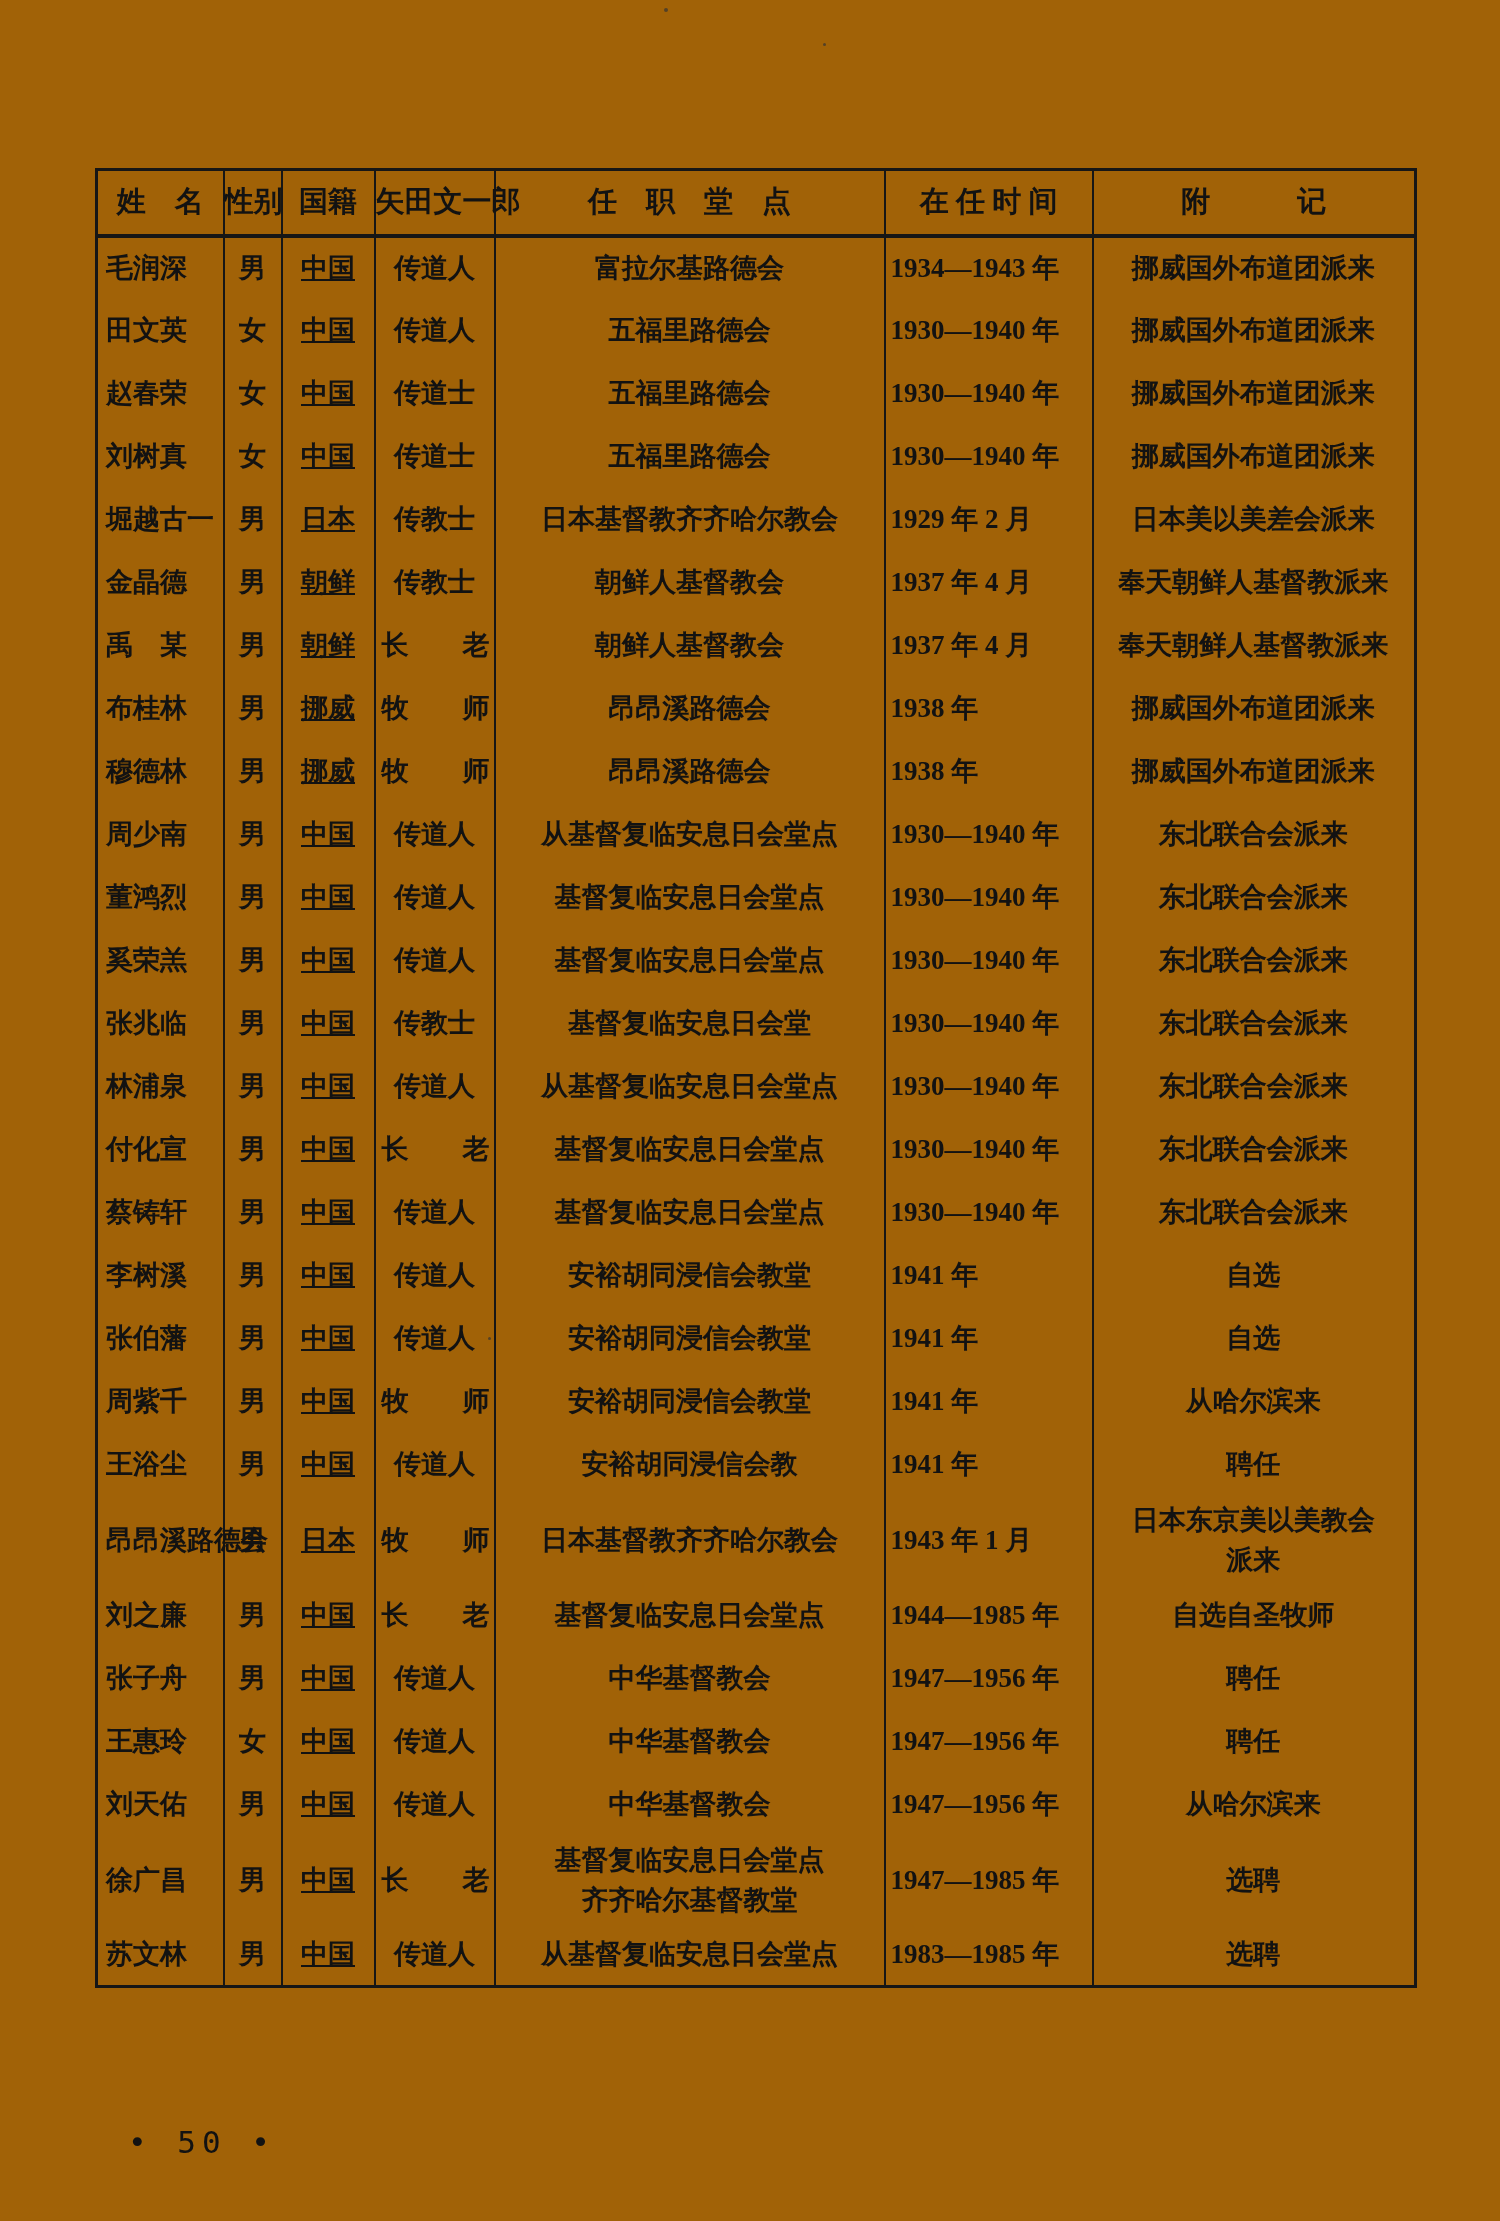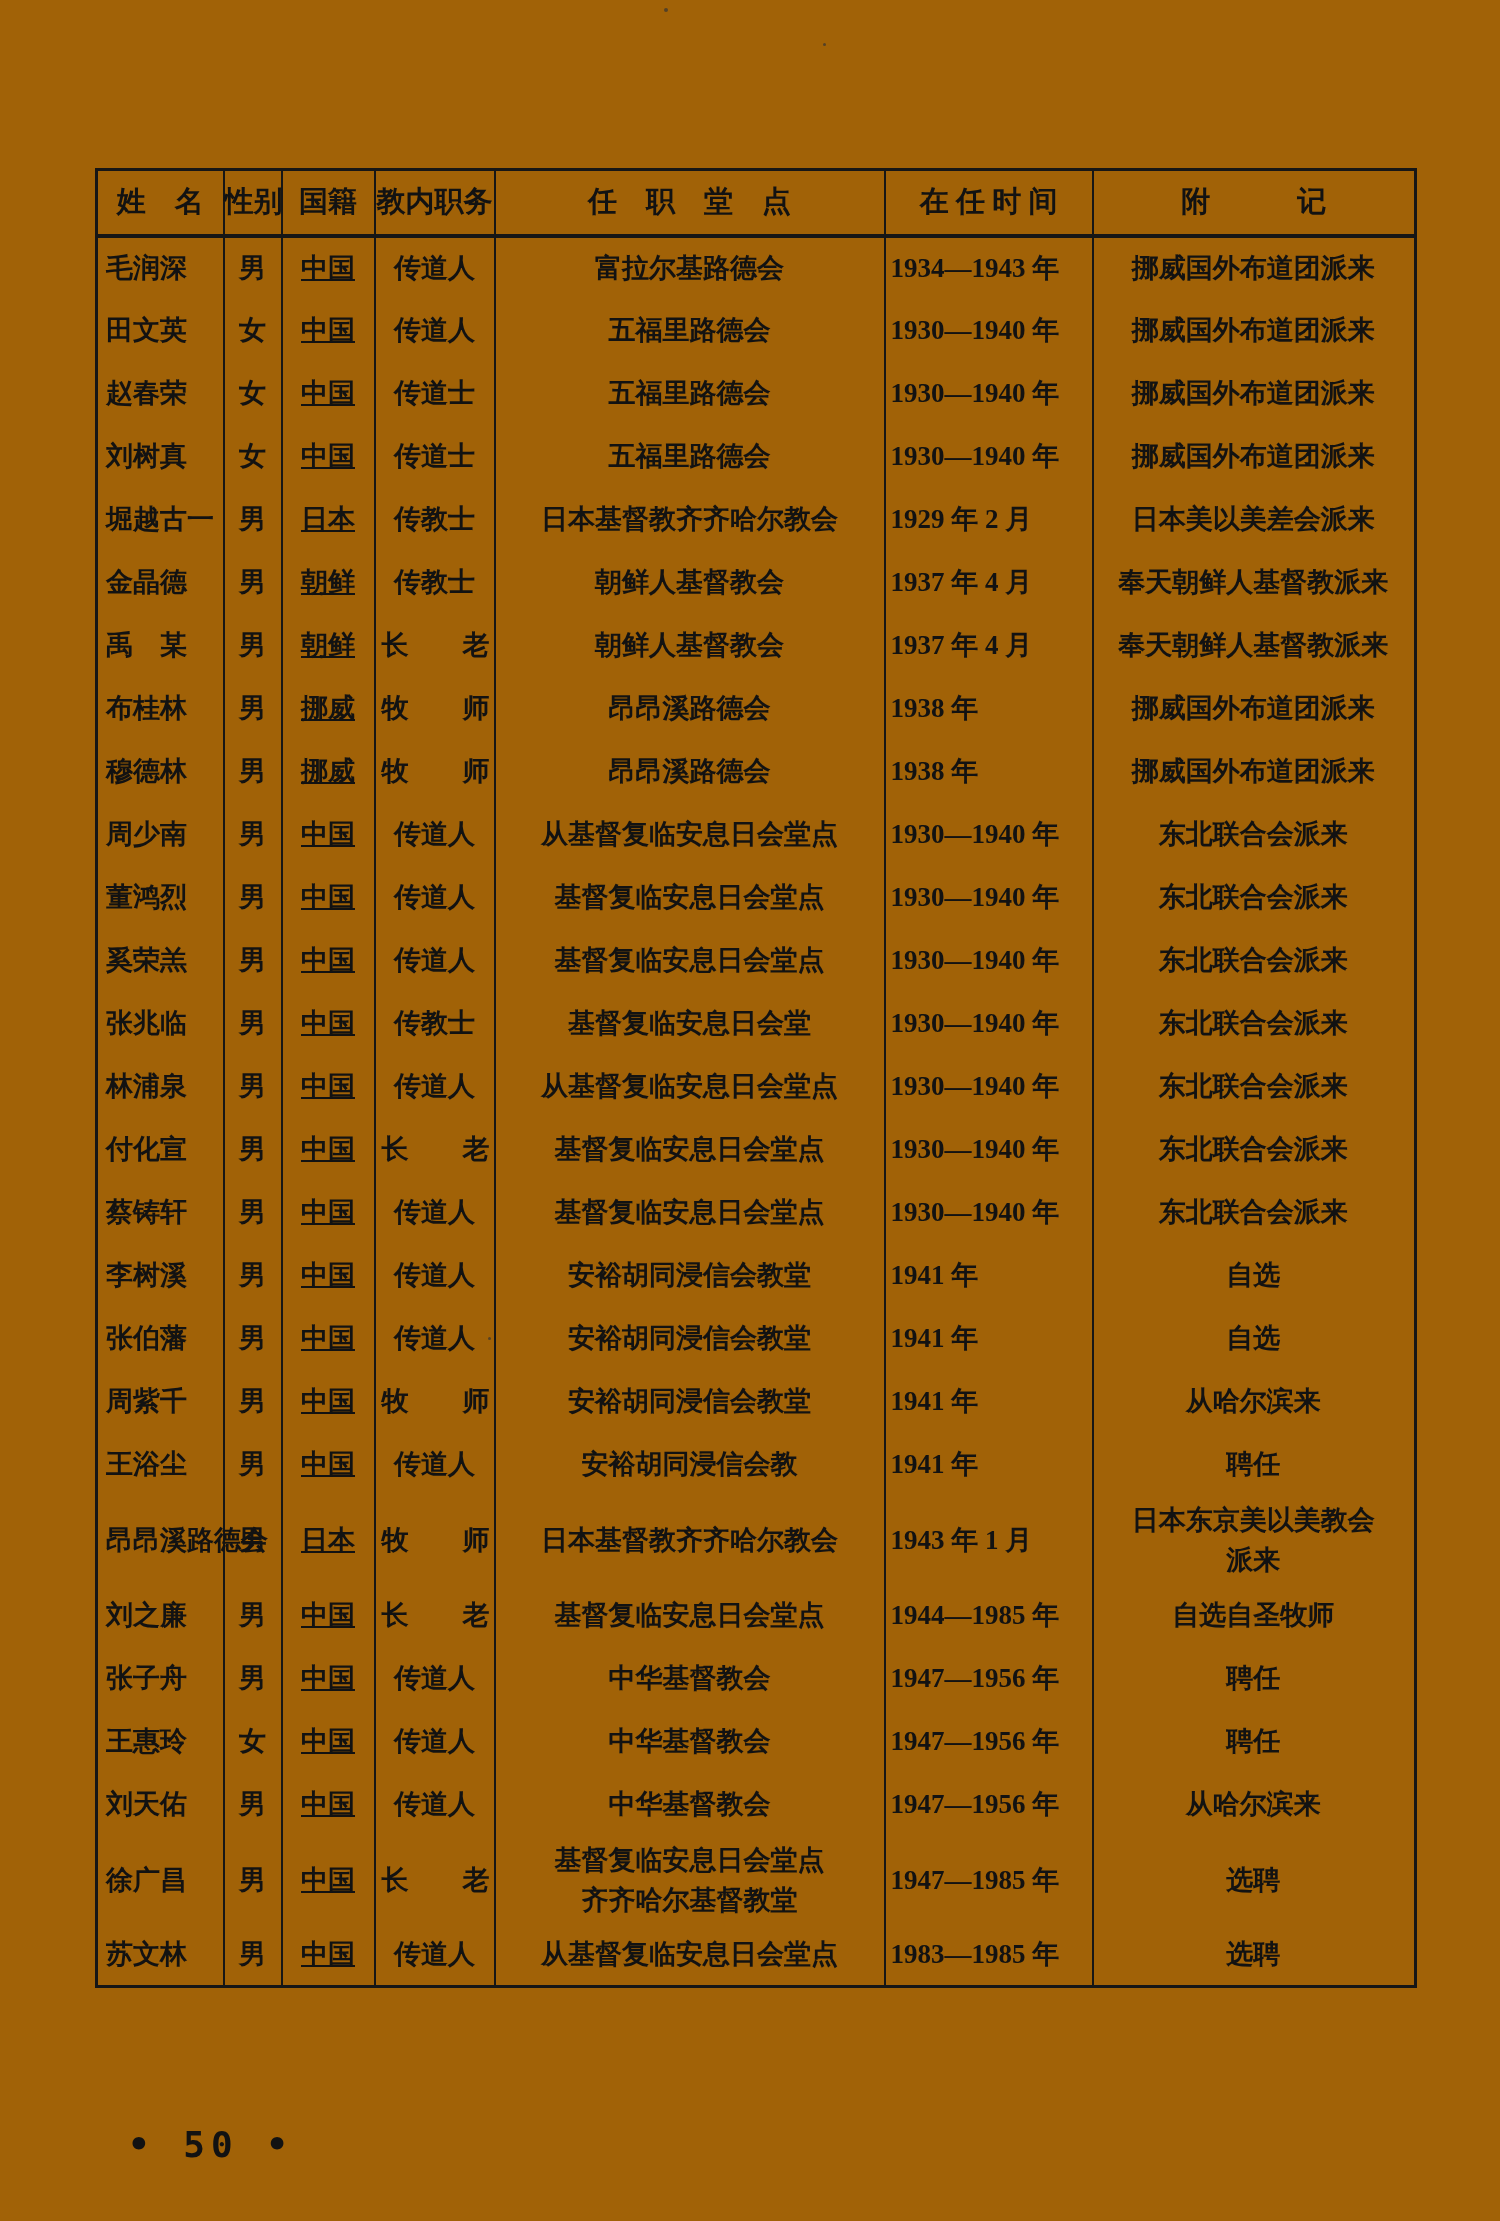--- a/index.html
+++ b/index.html
@@ -46,23 +46,23 @@
   .cell-gender { text-align: center; }
   .cell-nationality { text-align: center; text-decoration: underline; }
   .cell-position { text-align: center; white-space: nowrap; }
   .cell-place  { text-align: center; white-space: pre-line; }
   .cell-tenure { text-align: left; padding-left: 5px !important; white-space: nowrap; }
   .cell-note   { text-align: center; padding-left: 5px !important; white-space: pre-line; }
   .page-number {
     position: absolute;
     left: 128px;
     top: 2124px;
-    font-size: 36px;
+    font-size: 31px;
     letter-spacing: 6px;
-    font-weight: 700;
+    font-weight: 400;
     font-family: "DejaVu Sans Mono", "Liberation Mono", monospace;
   }
   
   .speck { position: absolute; background: #333; border-radius: 50%; opacity: .7; }
   .speck.s1 { left: 664px; top: 8px;  width: 4px; height: 4px; }
   .speck.s2 { left: 823px; top: 43px; width: 3px; height: 3px; }
   .speck.s3 { left: 488px; top: 1337px; width: 3px; height: 3px; }
 </style>
 </head>
 <body>
@@ -81,21 +81,21 @@
       <col style="width:120px">
       <col style="width:390px">
       <col style="width:208px">
       <col>
     </colgroup>
     <thead>
       <tr>
         <th>姓　名</th>
         <th>性别</th>
         <th>国籍</th>
-        <th>教内职务</th>
+        <th>矢田文一郎</th>
         <th>任　职　堂　点</th>
         <th>在 任 时 间</th>
         <th>附　　　记</th>
       </tr>
     </thead>
     <tbody>
   <tr>
     <td class="cell-name">毛润深</td>
     <td class="cell-gender">男</td>
     <td class="cell-nationality">中国</td>

